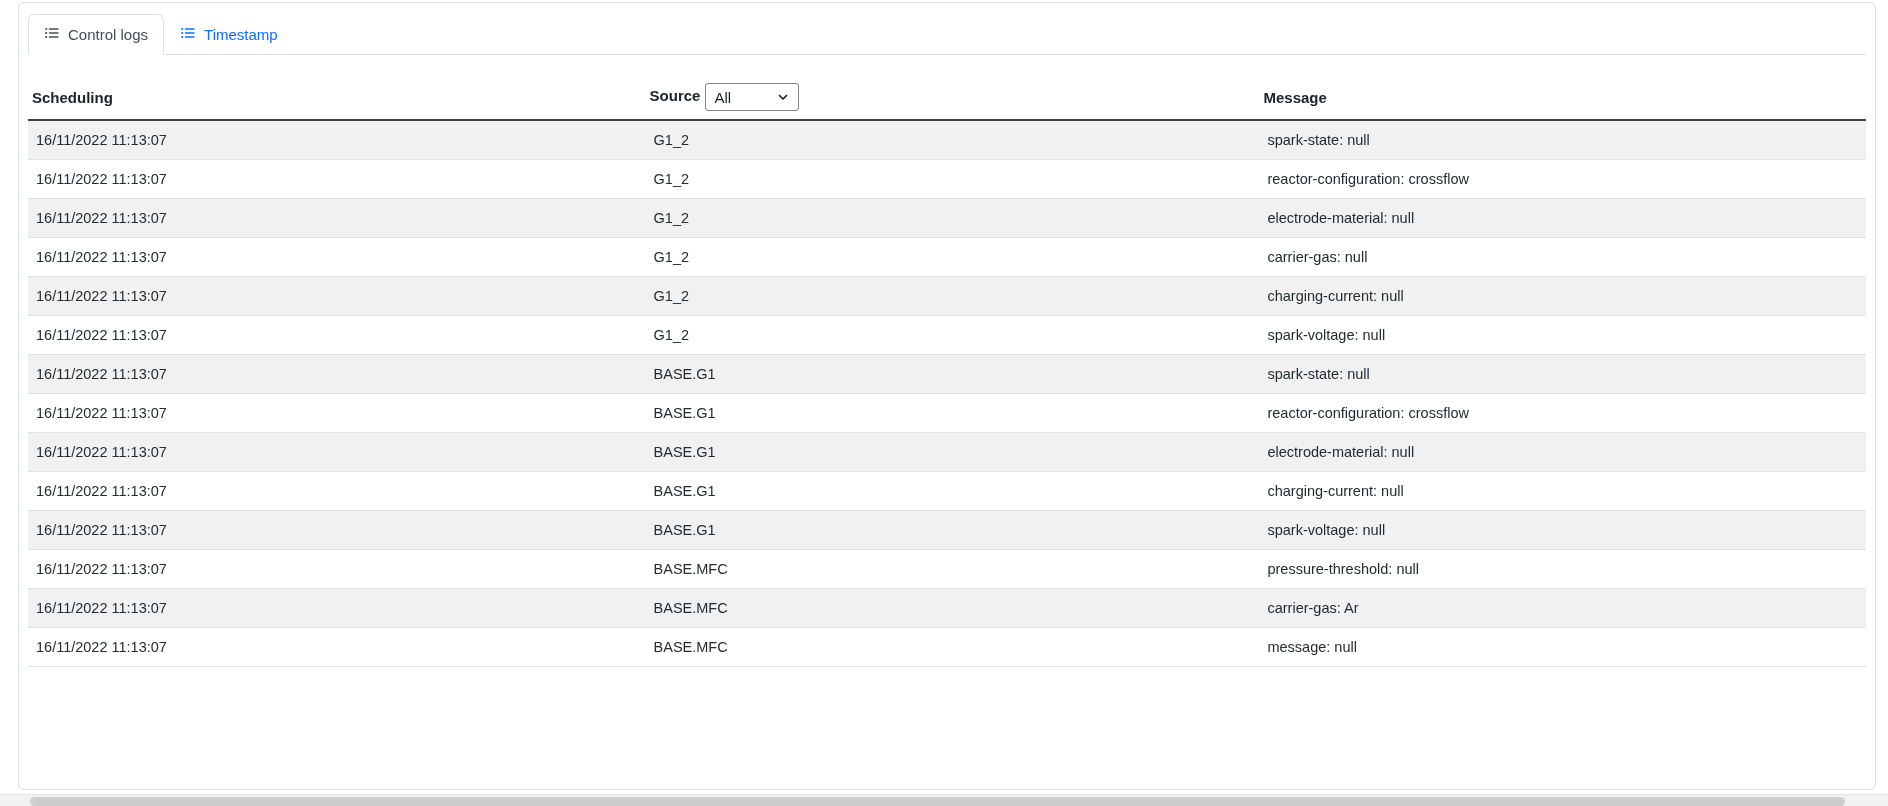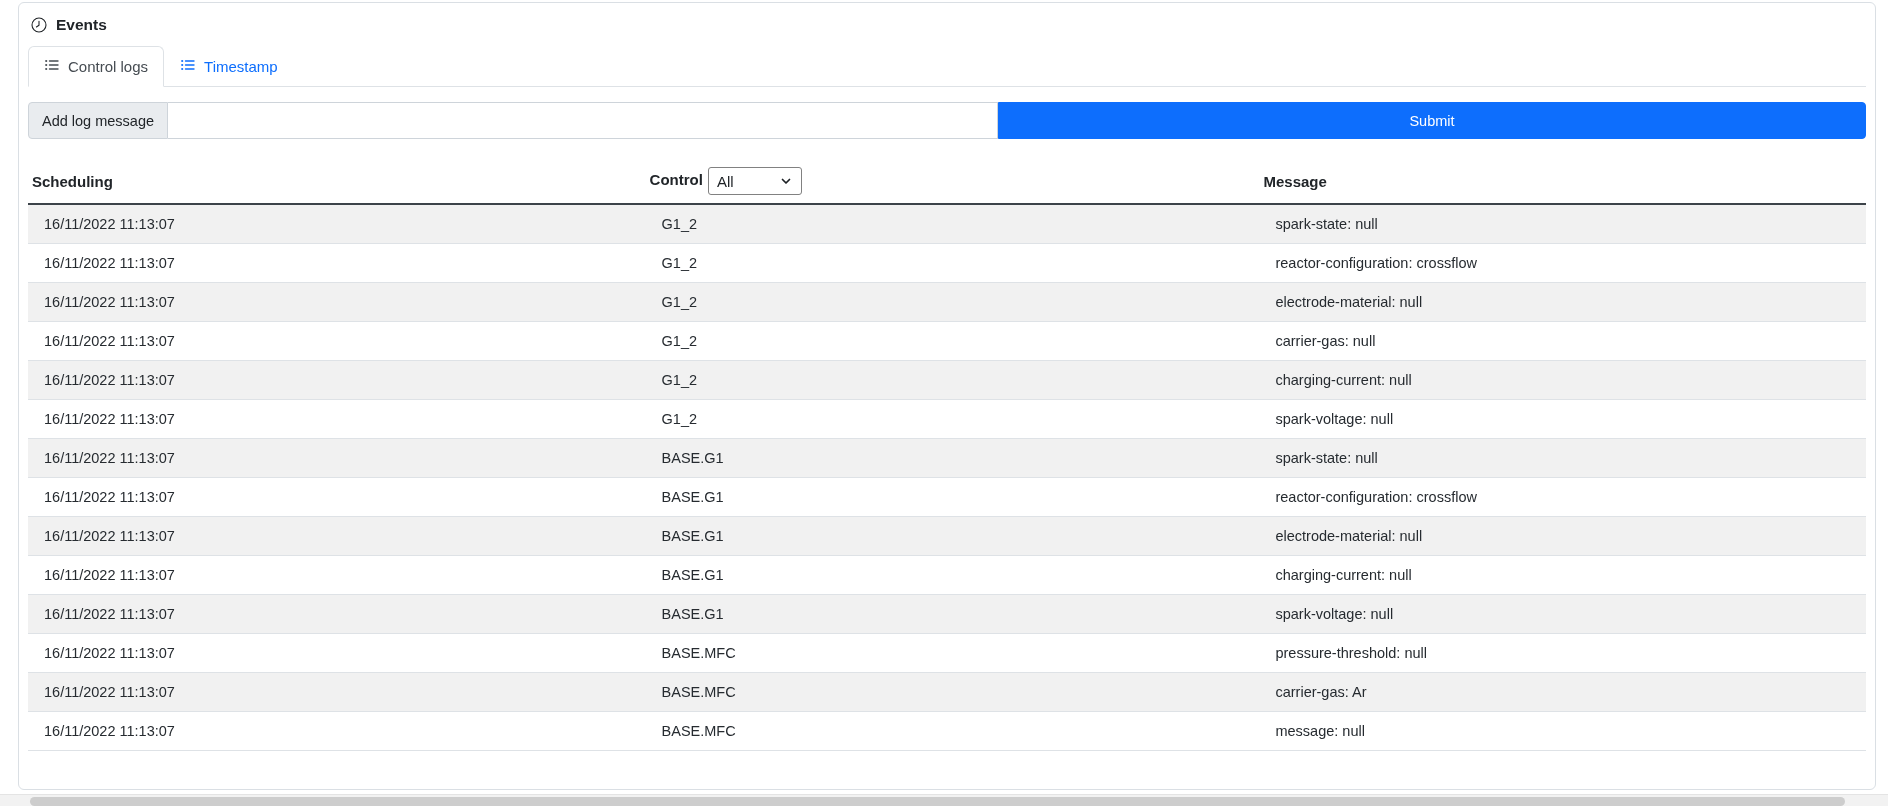--- a/index.html
+++ b/index.html
@@ -50,21 +50,21 @@
   }
   
   table.log-table { width:100%; border-collapse:collapse; margin-top:26px; font-size:14.5px; }
   .log-table th {
     text-align:left; font-weight:bold; font-size:15px;
     padding:2px 4px 8px 4px; border-bottom:2px solid #3c4349; vertical-align:middle;
   }
   .log-table col.c1 { width:33.6%; }
   .log-table col.c2 { width:33.4%; }
   .log-table td {
-    padding:11px 16px; border-bottom:1px solid #dee2e6; color:#262b30;
+    padding:11px 8px; border-bottom:1px solid #dee2e6; color:#262b30;
   }
   .log-table tbody tr:nth-child(odd) { background:#f1f1f1; }
   
   .src-select {
     display:inline-flex; align-items:center; justify-content:space-between;
     width:94px; height:28px; margin-left:5px; padding:0 9px 0 8px;
     border:1px solid #818181; border-radius:3px; background:#fff;
     font-weight:normal; font-size:15px; color:#1d2125; vertical-align:middle; cursor:pointer;
   }
   .src-select svg { display:block; }
@@ -76,29 +76,20 @@
   .hscrollbar .thumb {
     position:absolute; left:30px; top:2px; height:9px; width:1815px;
     background:#cdcdcd; border-radius:5px;
   }
 </style>
 </head>
 <body style="--accent: #0d6efd;">
 
 <div class="card">
 
-  <div class="card-title">
-    <span>
-      <svg width="16" height="16" viewBox="0 0 16 16" fill="none">
-        <circle cx="8" cy="8" r="7" stroke="#212529" stroke-width="1.1"></circle>
-        <path d="M8 4.2 V8.2 L5.4 10" stroke="#212529" stroke-width="1.1" fill="none" stroke-linecap="round" stroke-linejoin="round"></path>
-      </svg>
-    </span>
-    <span>Events</span>
-  </div>
 
   <div class="tabs">
     <div class="tab active">
       <span>
         <svg width="16" height="16" viewBox="0 0 16 16" fill="none">
           <circle cx="2.2" cy="4" r="1.1" fill="#464c52"></circle>
           <circle cx="2.2" cy="8" r="1.1" fill="#464c52"></circle>
           <circle cx="2.2" cy="12" r="1.1" fill="#464c52"></circle>
           <path d="M5.5 4 H14 M5.5 8 H14 M5.5 12 H14" stroke="#464c52" stroke-width="1.4" stroke-linecap="round"></path>
         </svg>
@@ -111,37 +102,32 @@
           <circle cx="2.2" cy="4" r="1.1" fill="#0d6efd"></circle>
           <circle cx="2.2" cy="8" r="1.1" fill="#0d6efd"></circle>
           <circle cx="2.2" cy="12" r="1.1" fill="#0d6efd"></circle>
           <path d="M5.5 4 H14 M5.5 8 H14 M5.5 12 H14" stroke="#0d6efd" stroke-width="1.4" stroke-linecap="round"></path>
         </svg>
       </span>
       <span>Timestamp</span>
     </div>
   </div>
 
-  <div class="log-form">
-    <span class="ig-label">Add log message</span>
-    <input class="ig-input" type="text" value="" style="">
-    <button class="ig-submit">Submit</button>
-  </div>
 
   <table class="log-table">
     <colgroup>
         <col class="c1">
         <col class="c2">
         <col>
       </colgroup>
     <thead>
       <tr>
         <th>Scheduling</th>
         <th>
-          <span>Control</span><span class="src-select">
+          <span>Source</span><span class="src-select">
             <span>All</span>
             <span>
               <svg width="12" height="12" viewBox="0 0 12 12" fill="none">
                 <path d="M2.5 4.5 L6 8 L9.5 4.5" stroke="#1d2125" stroke-width="1.7" fill="none" stroke-linecap="round" stroke-linejoin="round"></path>
               </svg>
             </span>
           </span>
         </th>
         <th>Message</th>
       </tr>

